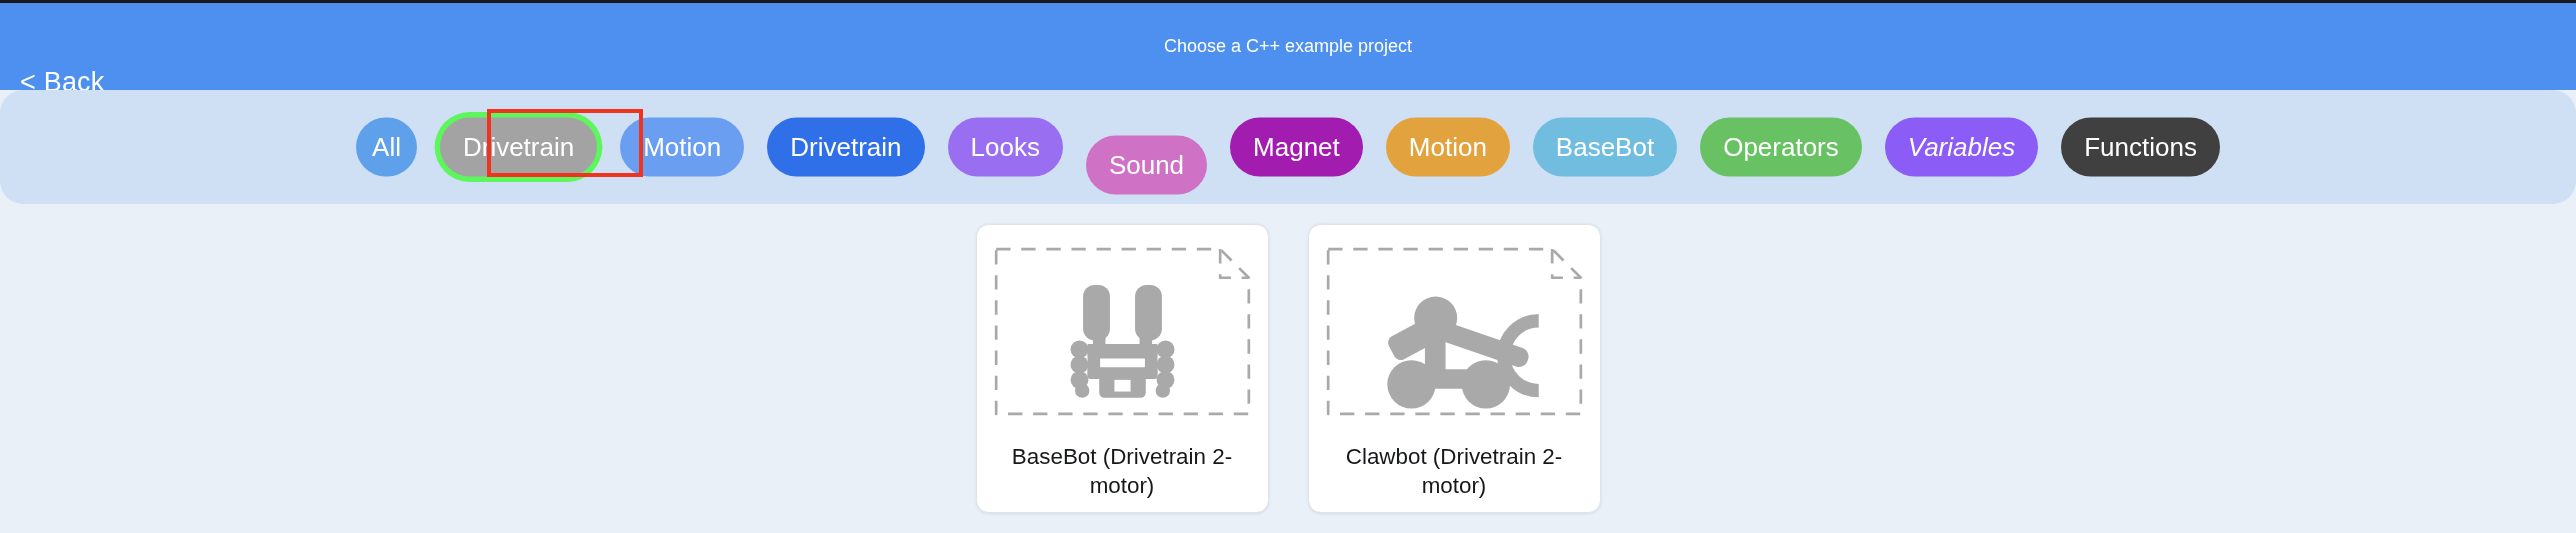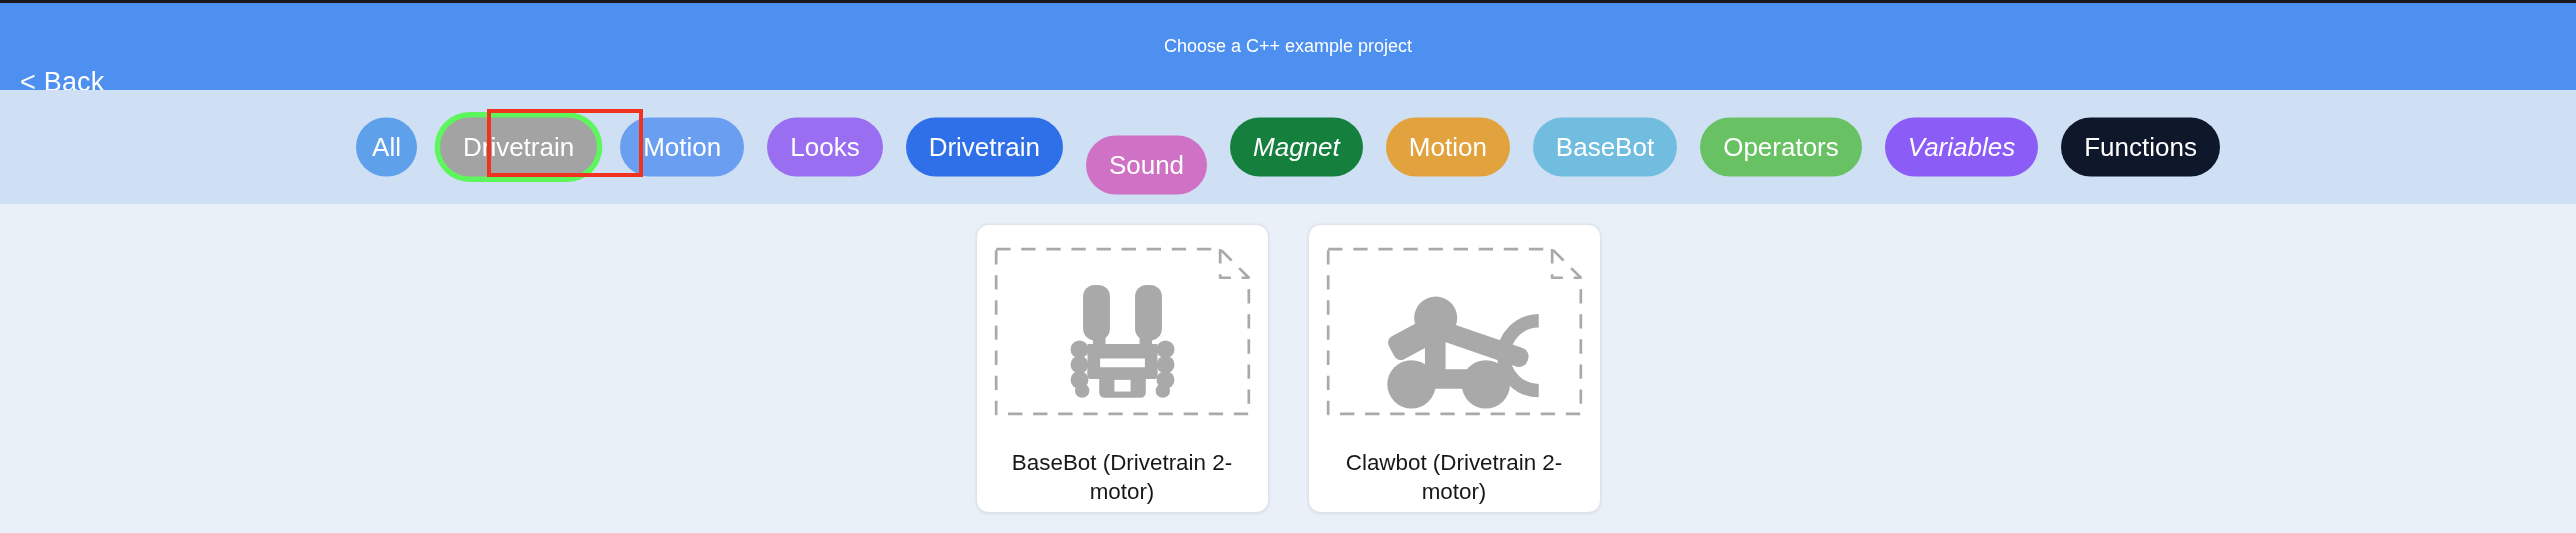--- a/index.html
+++ b/index.html
@@ -62,20 +62,21 @@
     white-space: nowrap;
   }
 
   
   .filter-bar {
     position: absolute;
     top: 90px; left: 0;
     width: 2576px;
     height: 114px;
     background: #cfe0f5;
+    border-radius: 23px;
   }
 
   .pill-row {
     position: absolute;
     left: 0; right: 0;
     top: 50%;
     transform: translateY(-50%);
     display: flex;
     justify-content: center;
     align-items: center;
@@ -153,21 +154,21 @@
   .thumb {
     position: relative;
     margin-top: 12.6px;
     width: 267px;
     height: 187px;
   }
 
   .thumb svg { display: block; width: 100%; height: 100%; }
 
   .card-label {
-    margin-top: 23px;
+    margin-top: 17px;
     width: 257px;
     text-align: center;
     color: #17181a;
     font-size: 22.4px;
     line-height: 1.3;
   }
 </style>
 </head>
 <body>
 
@@ -178,29 +179,29 @@
   <div class="header">
     <div class="back-button">&lt; Back</div>
     <div class="header-title">Choose a C++ example project</div>
   </div>
 
   <div class="filter-bar">
     <div class="pill-row" id="pill-row">
         <div class="pill circle" style="background: rgb(94, 160, 234);">All</div>
         <div class="pill selected" style="background: rgb(163, 163, 163);">Drivetrain</div>
         <div class="pill" style="background: rgb(106, 158, 240);">Motion</div>
+        <div class="pill" style="background: rgb(47, 111, 232);">Drivetrain</div>
         <div class="pill" style="background: rgb(154, 110, 240);">Looks</div>
-        <div class="pill" style="background: rgb(47, 111, 232);">Drivetrain</div>
         <div class="pill" style="background: rgb(207, 113, 196); margin-top: 36px;">Sound</div>
-        <div class="pill" style="background: #15803d; font-style: italic;">Magnet</div>
+        <div class="pill" style="background: #a21caf;">Magnet</div>
         <div class="pill" style="background: rgb(226, 163, 63);">Motion</div>
         <div class="pill" style="background: rgb(113, 189, 224);">BaseBot</div>
         <div class="pill" style="background: rgb(104, 194, 99);">Operators</div>
         <div class="pill" style="background: #8b5cf6; font-style: italic;">Variables</div>
-        <div class="pill" style="background: #0f172a;">Functions</div>
+        <div class="pill" style="background: #404040;">Functions</div>
       </div>
   </div>
 
   <div class="annotation-box"></div>
 
   <div class="content">
     <div class="card-grid" id="card-grid">
         <div class="project-card">
     <div class="thumb">
       <svg viewBox="0 0 298 208" xmlns="http://www.w3.org/2000/svg">

